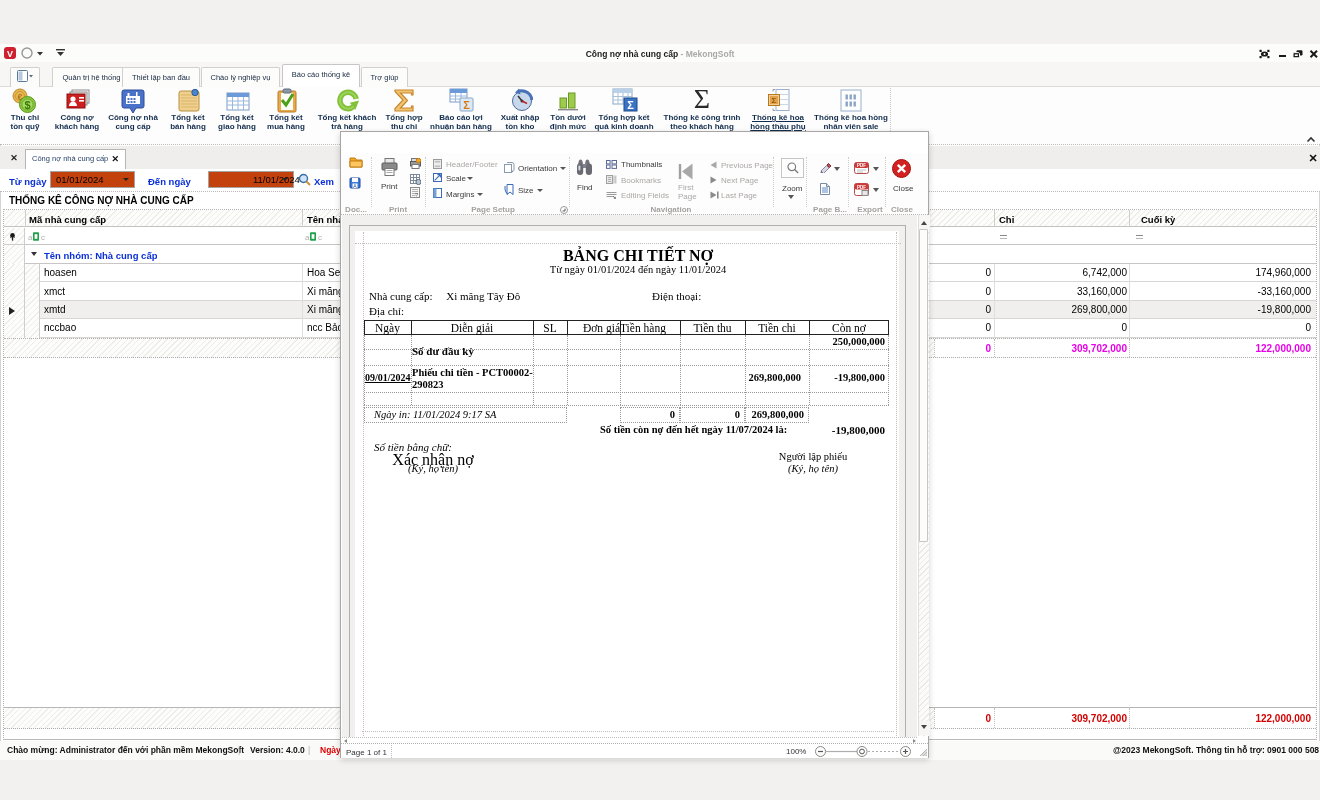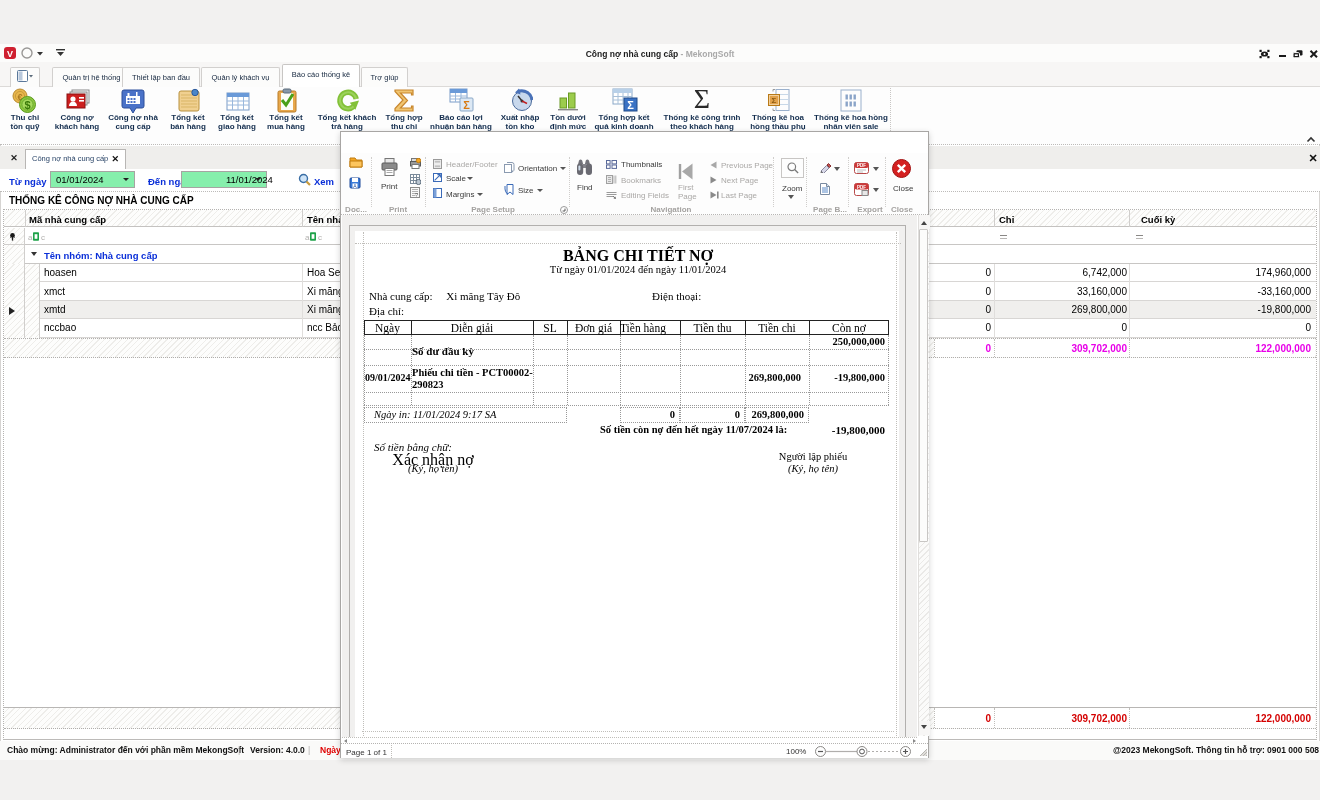--- a/index.html
+++ b/index.html
@@ -24,21 +24,21 @@
 .ricon { position:absolute; top:88px; z-index:1; }
 
 #doctabrow { position:absolute; left:0; top:146px; width:1320px; height:23px; background:#efeeec; }
 #doctab-close { position:absolute; left:6px; top:152px; width:16px; height:13px; font-size:9px; font-weight:bold; color:#222; text-align:center; line-height:13px; }
 #doctab { position:absolute; left:25px; top:149px; width:101px; height:20px; background:#ffffff; border:1px solid #b8b6b4; border-bottom:none; font-size:7.5px; color:#1e3a5f; line-height:18px; padding-left:7px; }
 #doctab b { position:absolute; right:6px; top:0; color:#111; font-size:9px; }
 #grid-close { position:absolute; left:1305px; top:152px; width:16px; height:14px; font-size:11px; font-weight:bold; color:#111; text-align:center; line-height:13px; }
 
 #filterrow { position:absolute; left:0; top:169px; width:1320px; height:23px; background:#ffffff; border-bottom:1px dotted #bdbbb9; }
 .bluelbl { position:absolute; font-size:9.5px; font-weight:bold; color:#0a2fd8; top:176px; }
-.combo { position:absolute; top:171px; height:17px; background:#86efac; border:1px solid #a6a4a2; font-size:9.5px; color:#000; line-height:16px; padding-left:5px; }
+.combo { position:absolute; top:171px; height:17px; background:#c2410c; border:1px solid #a6a4a2; font-size:9.5px; color:#000; line-height:16px; padding-left:5px; }
 .combo i { position:absolute; right:5px; top:6px; width:0; height:0; border-left:3px solid transparent; border-right:3px solid transparent; border-top:3.5px solid #222; }
 
 #gridtitle { position:absolute; left:9px; top:195px; font-size:10px; font-weight:bold; color:#000; }
 
 
 #grid { position:absolute; left:3px; top:209px; width:1314px; height:531px; background:#ffffff; border:1px dotted #b5b3b1; border-bottom:1px solid #bcbab8; }
 .cell { position:absolute; font-size:10px; color:#000; white-space:nowrap; overflow:hidden; }
 .num { text-align:right; }
 
 
@@ -99,21 +99,21 @@
 </svg>
 
 <div id="rtabs"></div>
 <div class="rtab" style="left:10px;width:30px;"><svg width="16" height="12" viewBox="0 0 16 12" style="vertical-align:-2px">
       <rect x="0.5" y="0.5" width="10" height="11" rx="1" fill="#fff" stroke="#5a789a"></rect>
       <rect x="1.5" y="1.5" width="4" height="9" fill="#b8c8dc"></rect>
       <path d="M12 5 l4 0 -2 2.5 z" fill="#5a6a7a"></path>
     </svg></div>
 <div class="rtab" style="left:36px;width:79px;margin-left:16px;">Quản trị hệ thống</div>
 <div class="rtab" style="left:122px;width:78px;">Thiết lập ban đầu</div>
-<div class="rtab" style="left:201px;width:79px;">Quản lý khách vụ</div>
+<div class="rtab" style="left:201px;width:79px;">Chào lý nghiệp vụ</div>
 <div class="rtab active" style="left:282px;width:78px;">Báo cáo thống kê</div>
 <div class="rtab" style="left:361px;width:47px;">Trợ giúp</div>
 
 <div id="ribbon"></div>
 
 <svg class="ricon" style="left:11px;" width="28" height="26" viewBox="0 0 28 26">
  <circle cx="9" cy="8" r="7" fill="#e8b64c" stroke="#b98a2e"></circle>
     <circle cx="9" cy="8" r="4.6" fill="none" stroke="#c89a3c"></circle>
     <text x="9" y="11.5" font-size="9" font-weight="bold" fill="#a87820" text-anchor="middle">€</text>
  <circle cx="16.5" cy="16.5" r="8" fill="#8cc63e" stroke="#5a9a1e"></circle>
@@ -231,36 +231,36 @@
 <div class="rlabel" style="left:128px;width:120px;">Tổng kết<br>bán hàng</div>
 <div class="rlabel" style="left:177px;width:120px;">Tổng kết<br>giao hàng</div>
 <div class="rlabel" style="left:226px;width:120px;">Tổng kết<br>mua hàng</div>
 <div class="rlabel" style="left:287px;width:120px;">Tổng kết khách<br>trả hàng</div>
 <div class="rlabel" style="left:344px;width:120px;">Tổng hợp<br>thu chi</div>
 <div class="rlabel" style="left:401px;width:120px;">Báo cáo lợi<br>nhuận bán hàng</div>
 <div class="rlabel" style="left:460px;width:120px;">Xuất nhập<br>tồn kho</div>
 <div class="rlabel" style="left:508px;width:120px;">Tồn dưới<br>định mức</div>
 <div class="rlabel" style="left:564px;width:120px;">Tổng hợp kết<br>quả kinh doanh</div>
 <div class="rlabel" style="left:642px;width:120px;">Thống kê công trình<br>theo khách hàng</div>
-<div class="rlabel" style="left:718px;width:120px;">Thống kê hoa<br>hồng thầu phụ</div>
+<div class="rlabel" style="left:718px;width:120px;text-decoration:underline;">Thống kê hoa<br>hồng thầu phụ</div>
 <div class="rlabel" style="left:791px;width:120px;">Thống kê hoa hồng<br>nhân viên sale</div>
 <div class="abs" style="left:890px;top:88px;height:55px;border-left:1px dotted #c8c6c4;"></div>
 <svg class="abs" style="left:1306px;top:136px;" width="10" height="7" viewBox="0 0 10 7">
     <path d="M1.5 5.5 L5 2 L8.5 5.5" fill="none" stroke="#333" stroke-width="1.6"></path>
   </svg>
 
 <div id="doctabrow"></div>
 <div id="doctab-close">✕</div>
 <div id="doctab" style="padding-left:6px;">Công nợ nhà cung cấp<b>✕</b></div>
 <div id="grid-close">✕</div>
 <div id="filterrow"></div>
 <div class="bluelbl" style="left:9px;">Từ ngày</div>
 <div class="combo" style="left:50px;width:85px;">01/01/2024<i></i></div>
 <div class="bluelbl" style="left:148px;">Đến ngày</div>
-<div class="combo" style="left:181px;width:86px;padding-left:44px;">11/01/2024<i></i></div>
+<div class="combo" style="left:208px;width:86px;padding-left:44px;">11/01/2024<i></i></div>
 <svg class="abs" style="left:298px;top:173px;" width="13" height="13" viewBox="0 0 13 13">
     <circle cx="5.5" cy="5.5" r="4" fill="#cfe4f7" stroke="#3a6ea5" stroke-width="1.4"></circle>
     <path d="M8.5 8.5 l3.5 3.5" stroke="#c89a3c" stroke-width="2.2"></path>
   </svg>
 <div class="bluelbl" style="left:314px;">Xem</div>
 
 <div id="gridtitle">THỐNG KÊ CÔNG NỢ NHÀ CUNG CẤP</div>
 
 <div id="grid"></div>
 
@@ -571,42 +571,42 @@
       <div class="abs" style="left:58px;top:96px;height:15px;border-left:1px solid #222;"></div>
       <div class="abs" style="left:180px;top:96px;height:15px;border-left:1px solid #222;"></div>
       <div class="abs" style="left:214px;top:96px;height:15px;border-left:1px solid #222;"></div>
       <div class="abs" style="left:267px;top:96px;height:15px;border-left:1px solid #222;"></div>
       <div class="abs" style="left:327px;top:96px;height:15px;border-left:1px solid #222;"></div>
       <div class="abs" style="left:392px;top:96px;height:15px;border-left:1px solid #222;"></div>
       <div class="abs" style="left:456px;top:96px;height:15px;border-left:1px solid #222;"></div>
       <div class="rp" style="left:11px;top:98px;width:47px;text-align:center;font-size:11.5px;">Ngày</div>
       <div class="rp" style="left:58px;top:98px;width:122px;text-align:center;font-size:11.5px;">Diễn giải</div>
       <div class="rp" style="left:180px;top:98px;width:34px;text-align:center;font-size:11.5px;">SL</div>
-      <div class="rp" style="left:214px;top:98px;width:53px;text-align:center;font-size:11.5px;">Đơn giá</div>
+      <div class="rp" style="left:214px;top:98px;width:53px;text-align:right;font-size:11.5px;">Đơn giá</div>
       <div class="rp" style="left:267px;top:98px;width:60px;font-size:11.5px;">Tiền hàng</div>
       <div class="rp" style="left:327px;top:98px;width:65px;text-align:center;font-size:11.5px;">Tiền thu</div>
       <div class="rp" style="left:392px;top:98px;width:64px;text-align:center;font-size:11.5px;">Tiền chi</div>
       <div class="rp" style="left:456px;top:98px;width:80px;text-align:center;font-size:11.5px;">Còn nợ</div>
 
       <div class="abs" style="left:11px;top:111px;width:525px;height:70px;border-left:1px dotted #999;border-right:1px dotted #999;"></div>
       <div class="abs" style="left:11px;top:125px;width:525px;border-top:1px dotted #999;"></div>
       <div class="abs" style="left:11px;top:141px;width:525px;border-top:1px dotted #999;"></div>
       <div class="abs" style="left:11px;top:168px;width:525px;border-top:1px dotted #999;"></div>
       <div class="abs" style="left:11px;top:181px;width:525px;border-top:1px dotted #999;"></div>
       <div class="abs" style="left:58px;top:111px;height:70px;border-left:1px dotted #999;"></div>
       <div class="abs" style="left:180px;top:111px;height:70px;border-left:1px dotted #999;"></div>
       <div class="abs" style="left:214px;top:111px;height:70px;border-left:1px dotted #999;"></div>
       <div class="abs" style="left:267px;top:111px;height:70px;border-left:1px dotted #999;"></div>
       <div class="abs" style="left:327px;top:111px;height:70px;border-left:1px dotted #999;"></div>
       <div class="abs" style="left:392px;top:111px;height:70px;border-left:1px dotted #999;"></div>
       <div class="abs" style="left:456px;top:111px;height:70px;border-left:1px dotted #999;"></div>
 
       <div class="rp" style="left:59px;top:121px;font-size:11px;font-weight:bold;">Số dư đầu kỳ</div>
       <div class="rp" style="left:400px;top:112px;width:132px;text-align:right;font-size:10.5px;font-weight:bold;">250,000,000</div>
-      <div class="rp" style="left:12px;top:148px;width:45px;text-align:right;font-size:10px;font-weight:bold;">09/01/2024</div>
+      <div class="rp" style="left:12px;top:148px;width:45px;text-align:right;font-size:10px;font-weight:bold;text-decoration:underline;">09/01/2024</div>
       <div class="rp" style="left:59px;top:143px;font-size:10.5px;font-weight:bold;">Phiếu chi tiền - PCT00002-</div>
       <div class="rp" style="left:59px;top:155px;font-size:10.5px;font-weight:bold;">290823</div>
       <div class="rp" style="left:330px;top:148px;width:118px;text-align:right;font-size:10.5px;font-weight:bold;">269,800,000</div>
       <div class="rp" style="left:400px;top:148px;width:132px;text-align:right;font-size:10.5px;font-weight:bold;">-19,800,000</div>
 
       <div class="abs" style="left:11px;top:183px;width:203px;height:16px;border:1px dotted #999;"></div>
       <div class="abs" style="left:267px;top:183px;width:60px;height:16px;border:1px dotted #999;"></div>
       <div class="abs" style="left:327px;top:183px;width:65px;height:16px;border:1px dotted #999;"></div>
       <div class="abs" style="left:392px;top:183px;width:64px;height:16px;border:1px dotted #999;"></div>
       <div class="rp" style="left:21px;top:185px;font-size:10.5px;font-style:italic;">Ngày in: 11/01/2024 9:17 SA</div>

